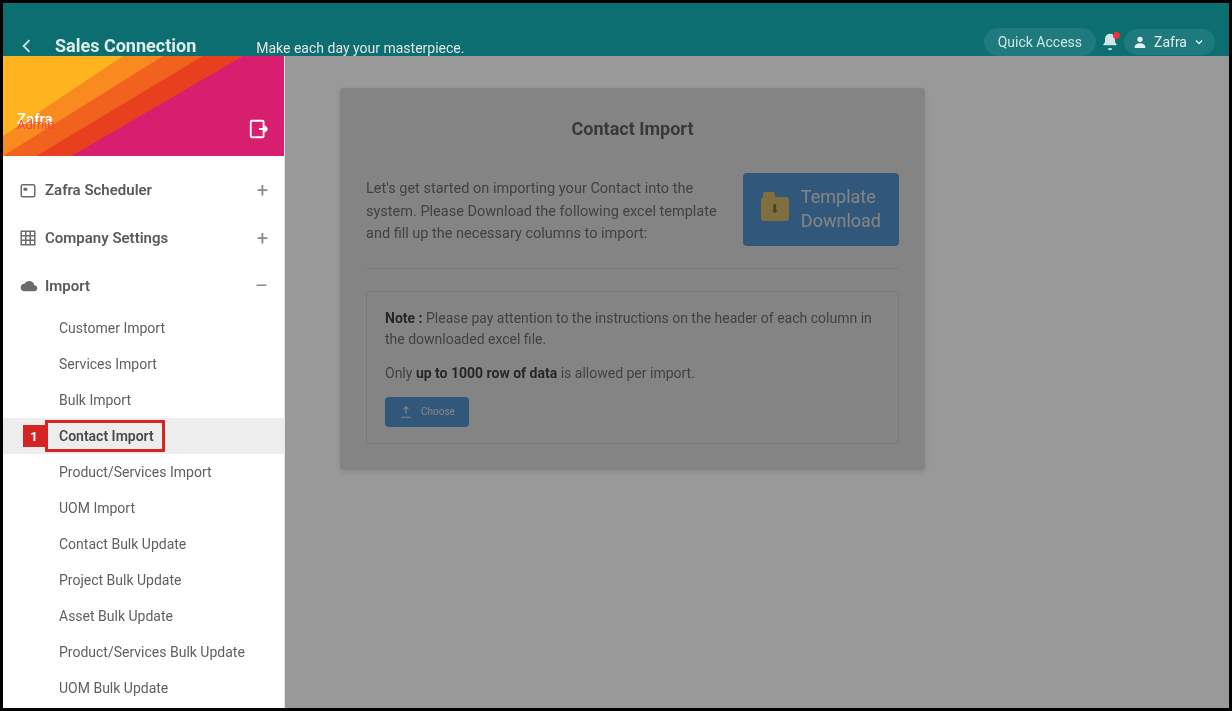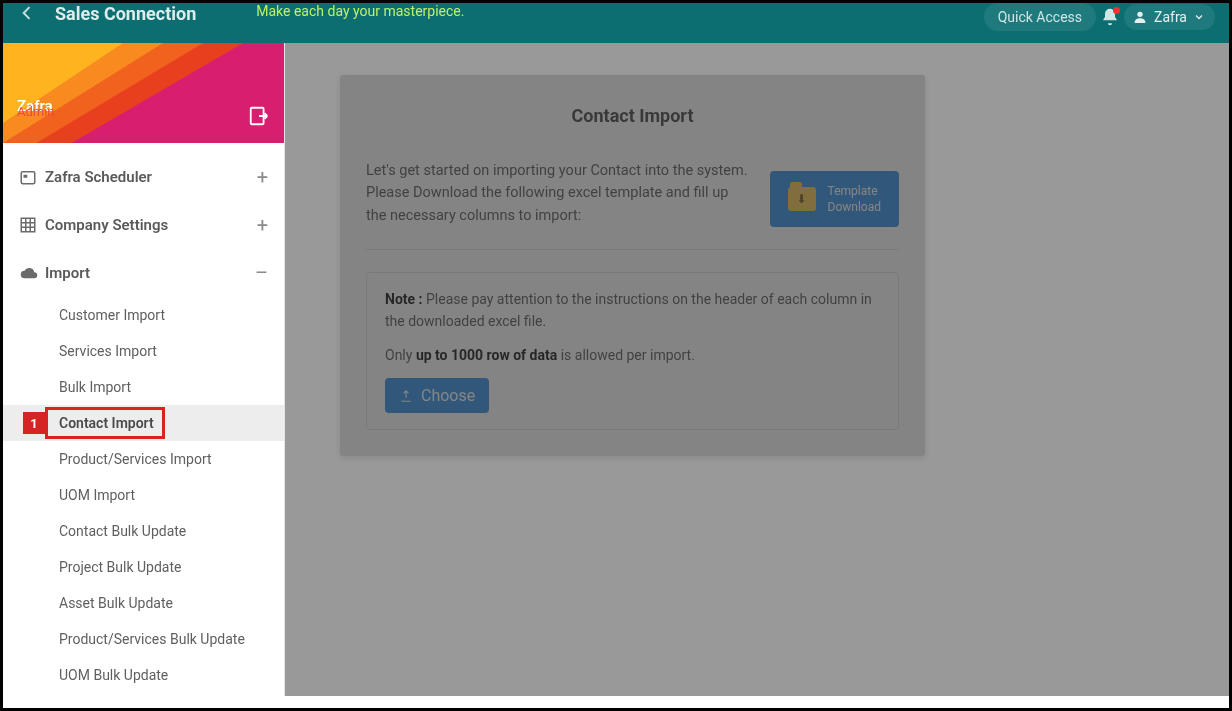--- a/index.html
+++ b/index.html
@@ -1,23 +1,23 @@
 <!DOCTYPE html>
 <html><head>
 <meta charset="utf-8">
 <style>
   * { box-sizing: border-box; margin: 0; padding: 0; }
   body { font-family: -apple-system, BlinkMacSystemFont, "Segoe UI", Roboto, Arial, sans-serif; background: #fff; }
   .frame { width: 1232px; height: 711px; border: 3px solid #000; position: relative; overflow: hidden; }
 
   
-  .header { height: 40px; background: #0d6e71; display: flex; align-items: flex-start; padding: 0 14px; color: #c6dedd; }
+  .header { height: 53px; background: #0d6e71; display: flex; align-items: flex-end; padding: 0 14px; color: #c6dedd; }
   .back-arrow { color: #c6dedd; margin-right: 18px; display:flex; align-items:center; cursor:pointer; }
   .brand { font-size: 18px; font-weight: 700; color: #dcedec; margin-right: 60px; }
-  .tagline { font-size: 14px; color: #bef264; }
+  .tagline { font-size: 14px; color: #e5e5e5; }
   .header-right { margin-left: auto; display: flex; align-items: center; gap: 4px; }
   .quick-access { background: #1e7a7c; color: #cfe6e5; font-size: 14px; padding: 6px 14px; border-radius: 16px; cursor:pointer; }
   .bell { position: relative; color: #cfe6e5; display:flex; }
   .bell .dot { position:absolute; top:0; right:0; width:7px; height:7px; border-radius:50%; background:#e33; }
   .user-chip { display:flex; align-items:center; gap:6px; background:#1e7a7c; padding:5px 10px 5px 8px; border-radius:16px; color:#e3f0ef; font-size:14px; cursor:pointer; }
 
   
   .body { display:flex; height: calc(100% - 52px); }
   .sidebar { width: 282px; background:#fff; border-right:1px solid #e6e6e6; display:flex; flex-direction:column; }
   .profile { height: 100px; position:relative; overflow:hidden; }
@@ -44,25 +44,25 @@
   .main { flex:1; position:relative; background:#fff; }
   .dim-overlay { position:absolute; inset:0; background:rgba(70,70,70,0.55); }
   .card { position:absolute; left:55px; top:32px; width:585px; background:#fff; border-radius:3px; box-shadow:0 2px 6px rgba(0,0,0,.15); padding: 30px 26px 26px 26px; }
   .card-title { text-align:center; font-size:18px; font-weight:700; color:#333; margin-bottom:34px; }
   .intro-row { display:flex; align-items:flex-end; gap:18px; padding-bottom:22px; border-bottom:1px solid #e4e4e4; }
   .intro-text { flex:1; font-size:14.5px; color:#4a4a4a; line-height:1.55; }
   .tmpl-btn { display:flex; align-items:center; gap:12px; background:#1e88e5; color:#fff; border-radius:4px; padding:12px 18px; cursor:pointer; }
   .tmpl-btn .folder { width:28px; height:24px; background:#f6c244; border-radius:3px; position:relative; }
   .tmpl-btn .folder::before { content:""; position:absolute; left:2px; top:-5px; width:12px; height:6px; background:#f6c244; border-radius:2px 2px 0 0; }
   .tmpl-btn .folder .dl { position:absolute; left:50%; top:50%; transform:translate(-50%,-50%); font-size:12px; color:#6b4a00; }
-  .tmpl-label { font-size:12px; line-height:1.35; }
+  .tmpl-label { font-size:18px; line-height:1.35; }
   .note-box { margin-top:22px; border:1px solid #e2e2e2; border-radius:4px; padding:16px 18px; font-size:14px; color:#4a4a4a; }
   .note-box p { margin-bottom:12px; line-height:1.55; }
   .note-box b { font-weight:700; color:#000000; }
-  .choose-btn { display:inline-flex; align-items:center; gap:8px; background:#1e88e5; color:#fff; border-radius:4px; padding:8px 14px; font-size:16px; cursor:pointer; }
+  .choose-btn { display:inline-flex; align-items:center; gap:8px; background:#1e88e5; color:#fff; border-radius:4px; padding:8px 14px; font-size:10px; cursor:pointer; }
   .behind-overlay { filter: brightness(.82); }
 
   svg { display:block; }
 </style>
 </head>
 <body>
 
 <div class="frame">
 
   <div class="header">

